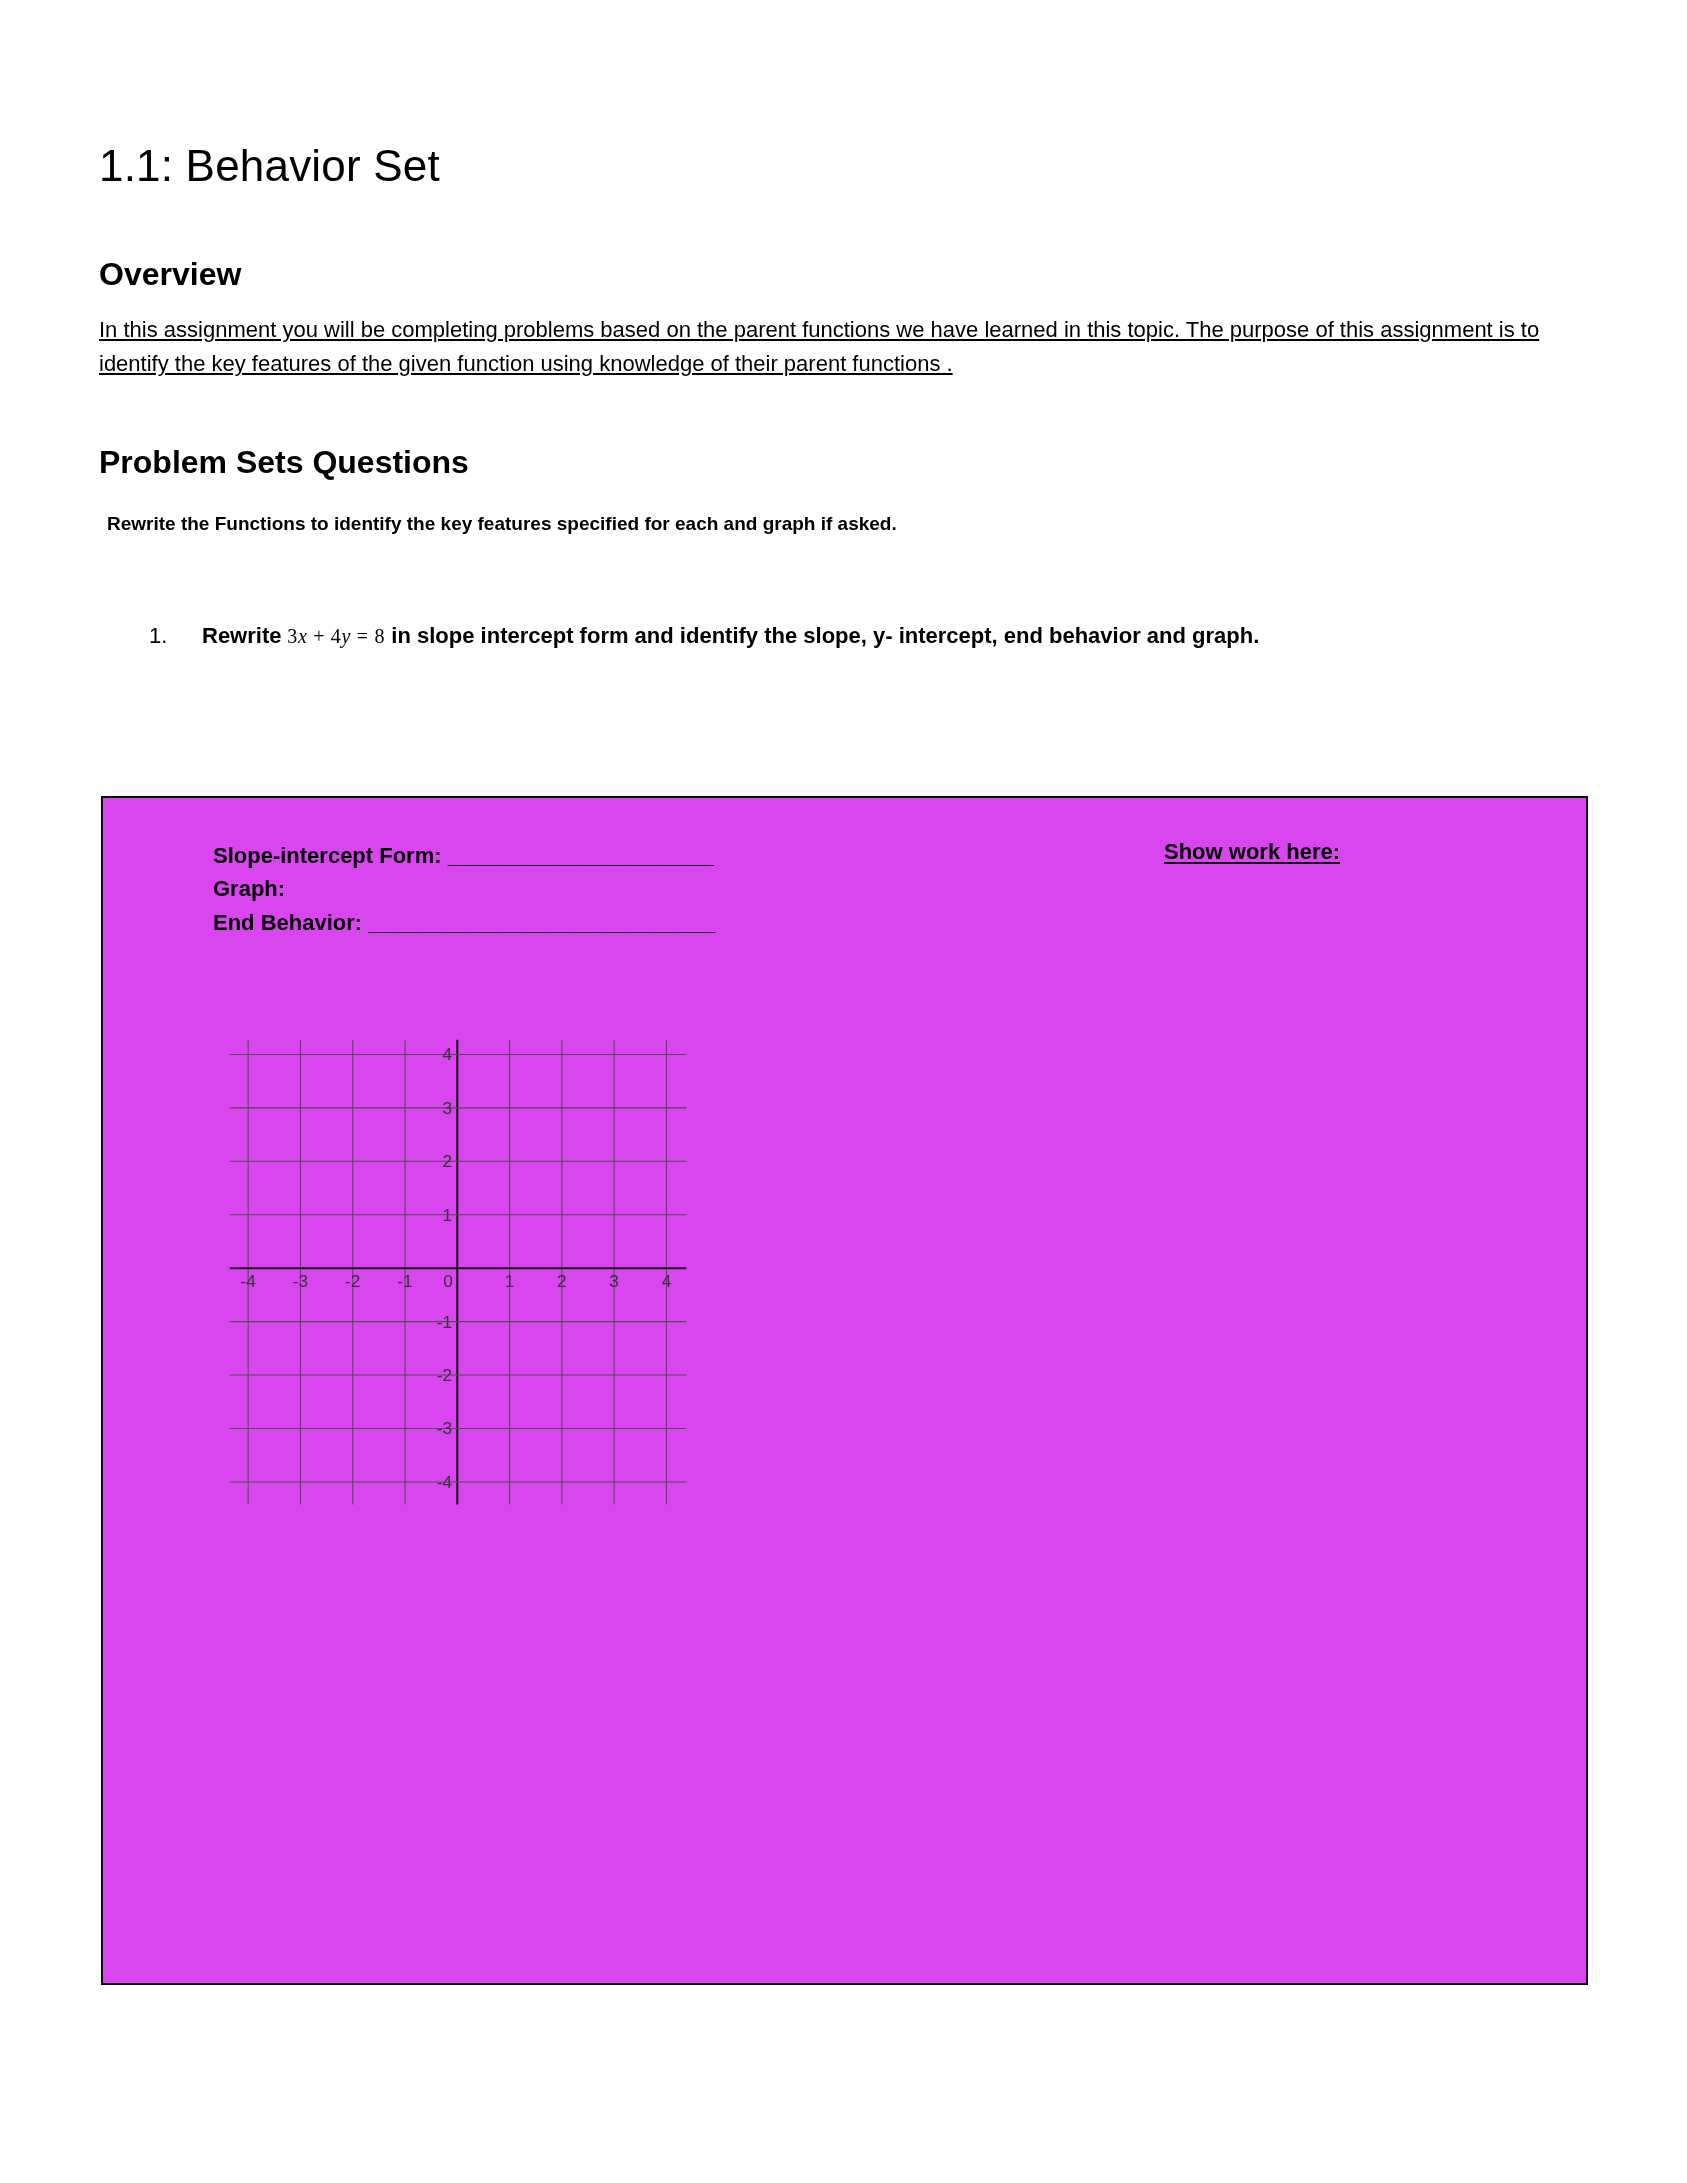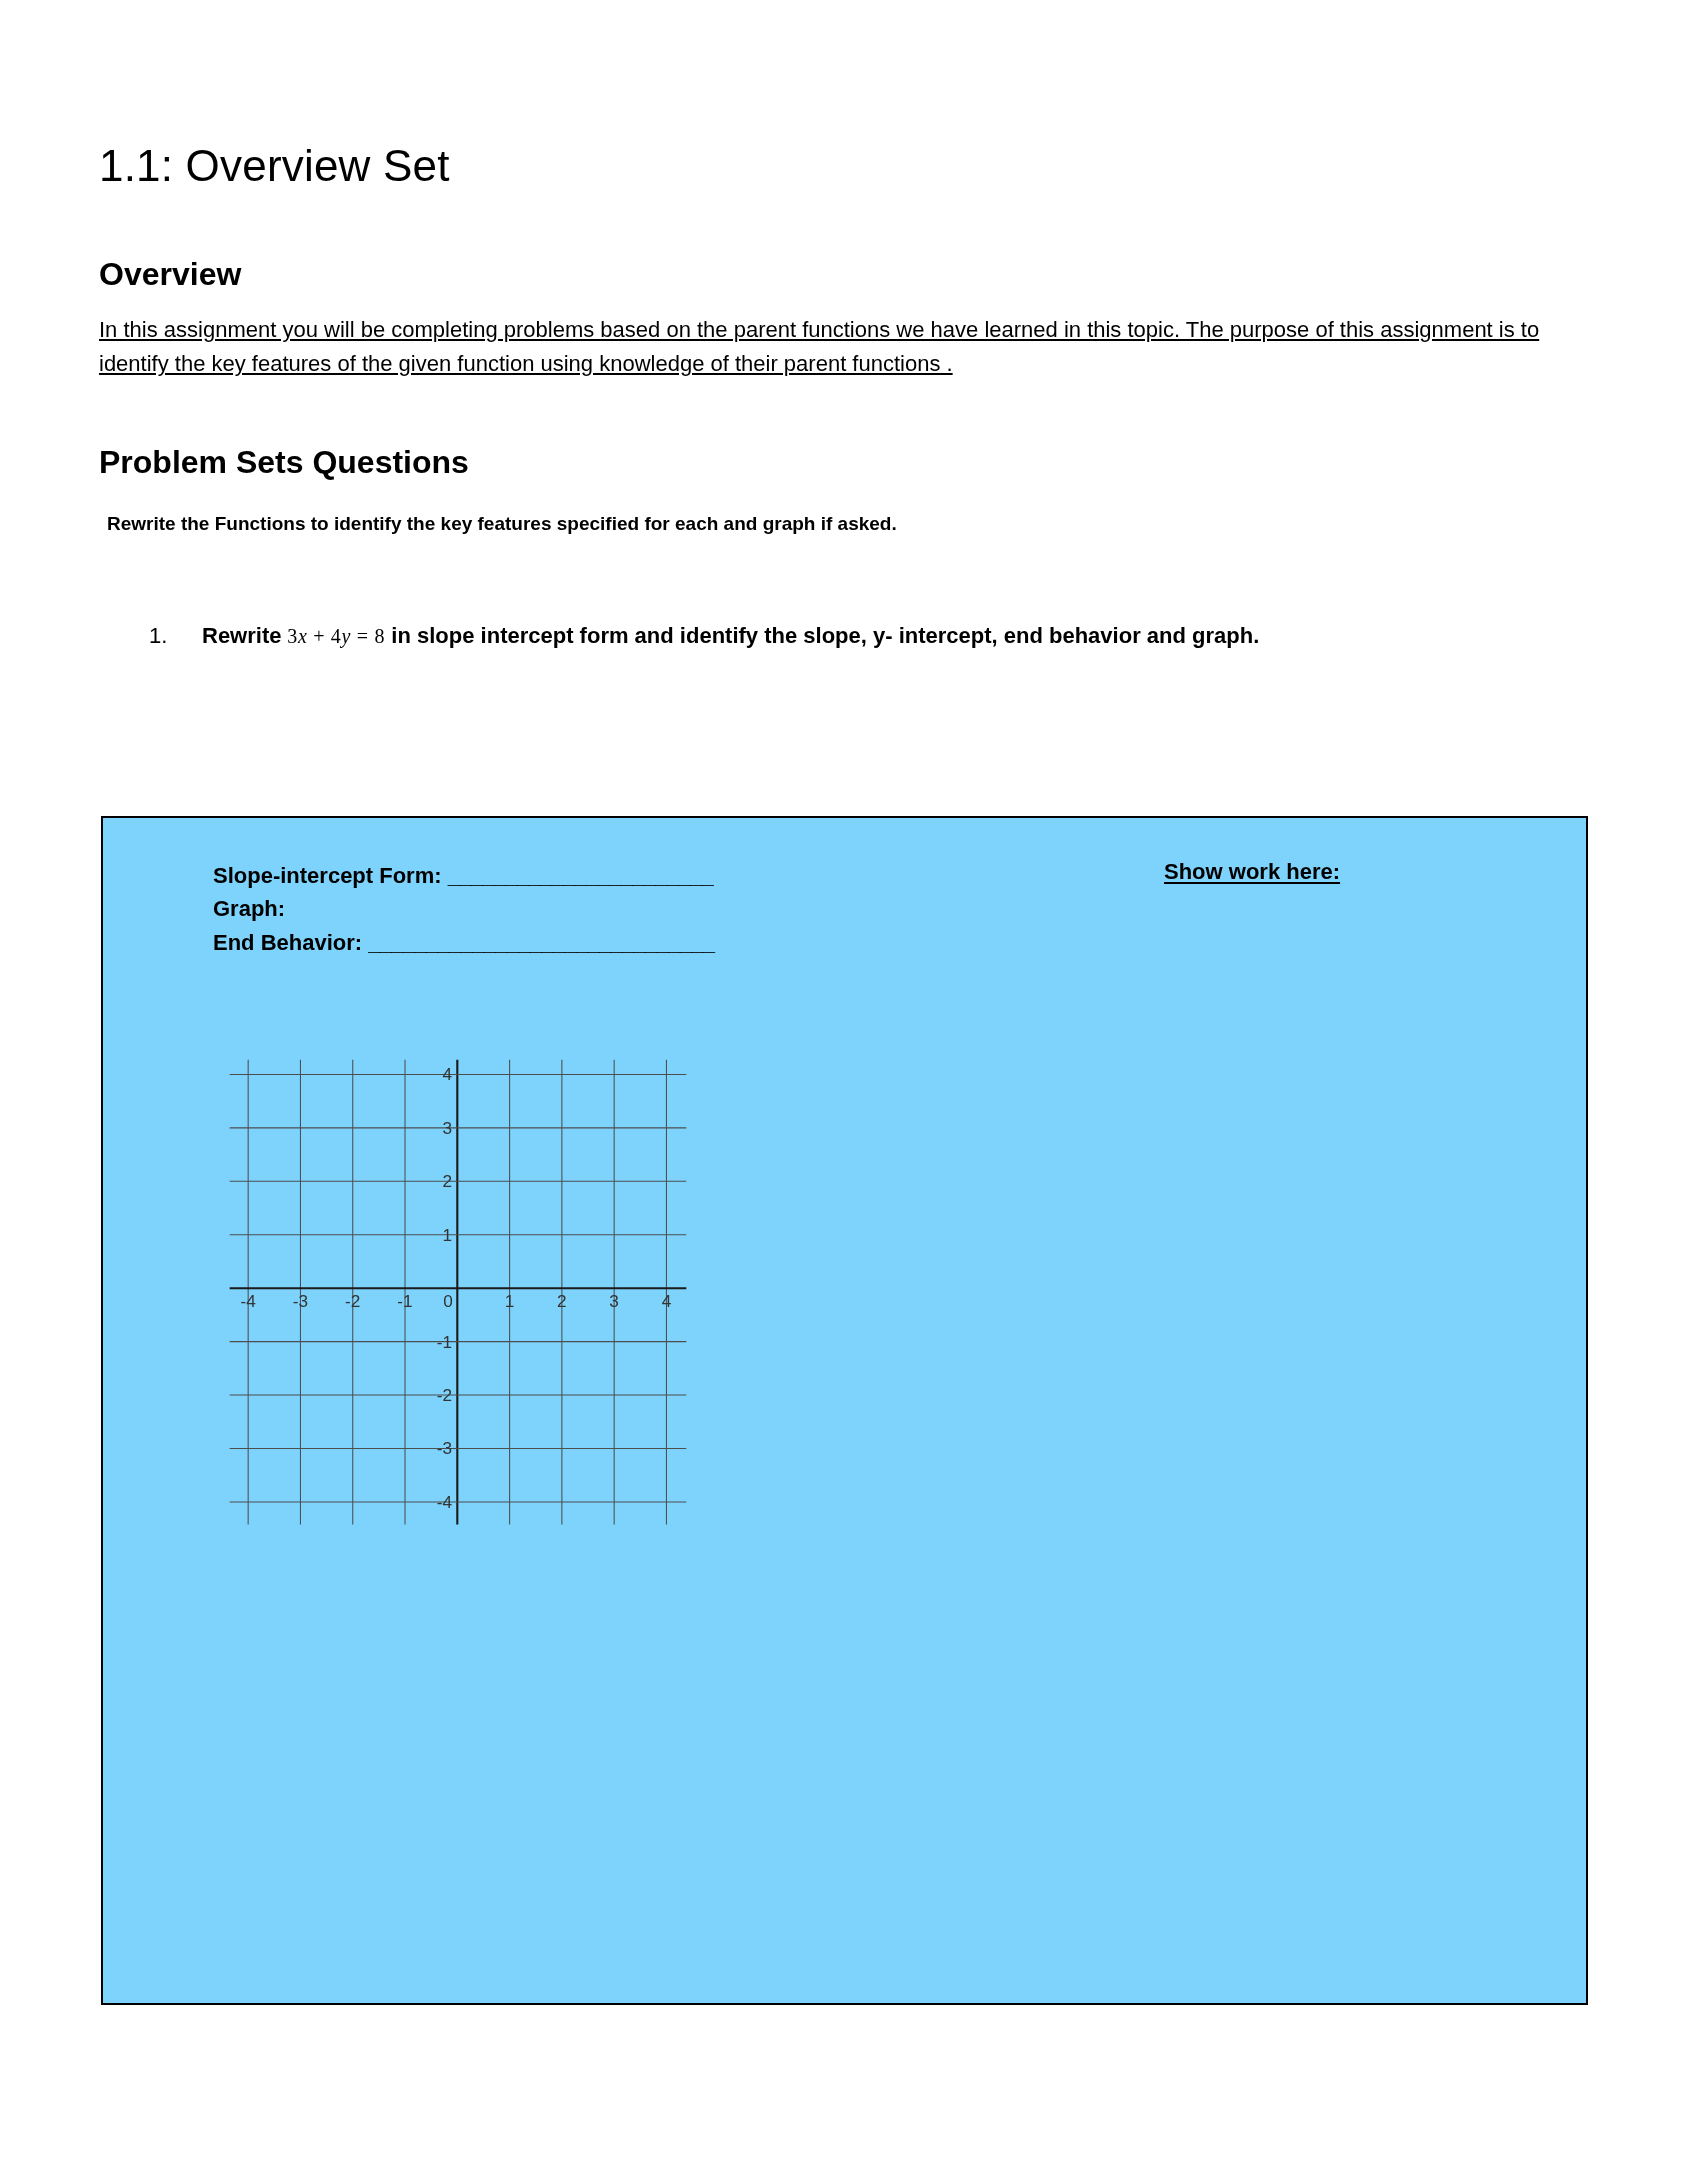--- a/index.html
+++ b/index.html
@@ -116,22 +116,21 @@
 
   
   .answer-box {
     position: absolute;
     left: 101px;
     top: 796px;
     width: 1487px;
     height: 1189px;
     border: 2.6px solid #000;
     box-sizing: border-box;
-    background: #7dd3fc;
-    margin-top: 20px;
+    background: #d946ef;
   }
 
   .fields {
     position: absolute;
     left: 110px;
     top: 41px;
     font-family: "Liberation Sans", sans-serif;
     font-weight: 700;
     font-size: 22px;
     line-height: 1.52;
@@ -165,21 +164,21 @@
     height: 503px;
   }
   .grid-svg { display: block; }
 </style>
 </head>
 <body>
 
 <div class="page">
   <div class="content">
 
-    <h1 class="doc-title">1.1: Overview Set</h1>
+    <h1 class="doc-title">1.1: Behavior Set</h1>
 
     <h2 class="h2 overview">Overview</h2>
 
     <p class="body-par">In this assignment you will be completing problems based on the parent functions we have learned in this topic. The purpose of this assignment is to identify the key features of the given function using knowledge of their parent functions .</p>
 
     <h2 class="h2 problems">Problem Sets Questions</h2>
 
     <p class="instruction">Rewrite the Functions to identify the key features specified for each and graph if asked.</p>
 
     <ol class="q-list">

